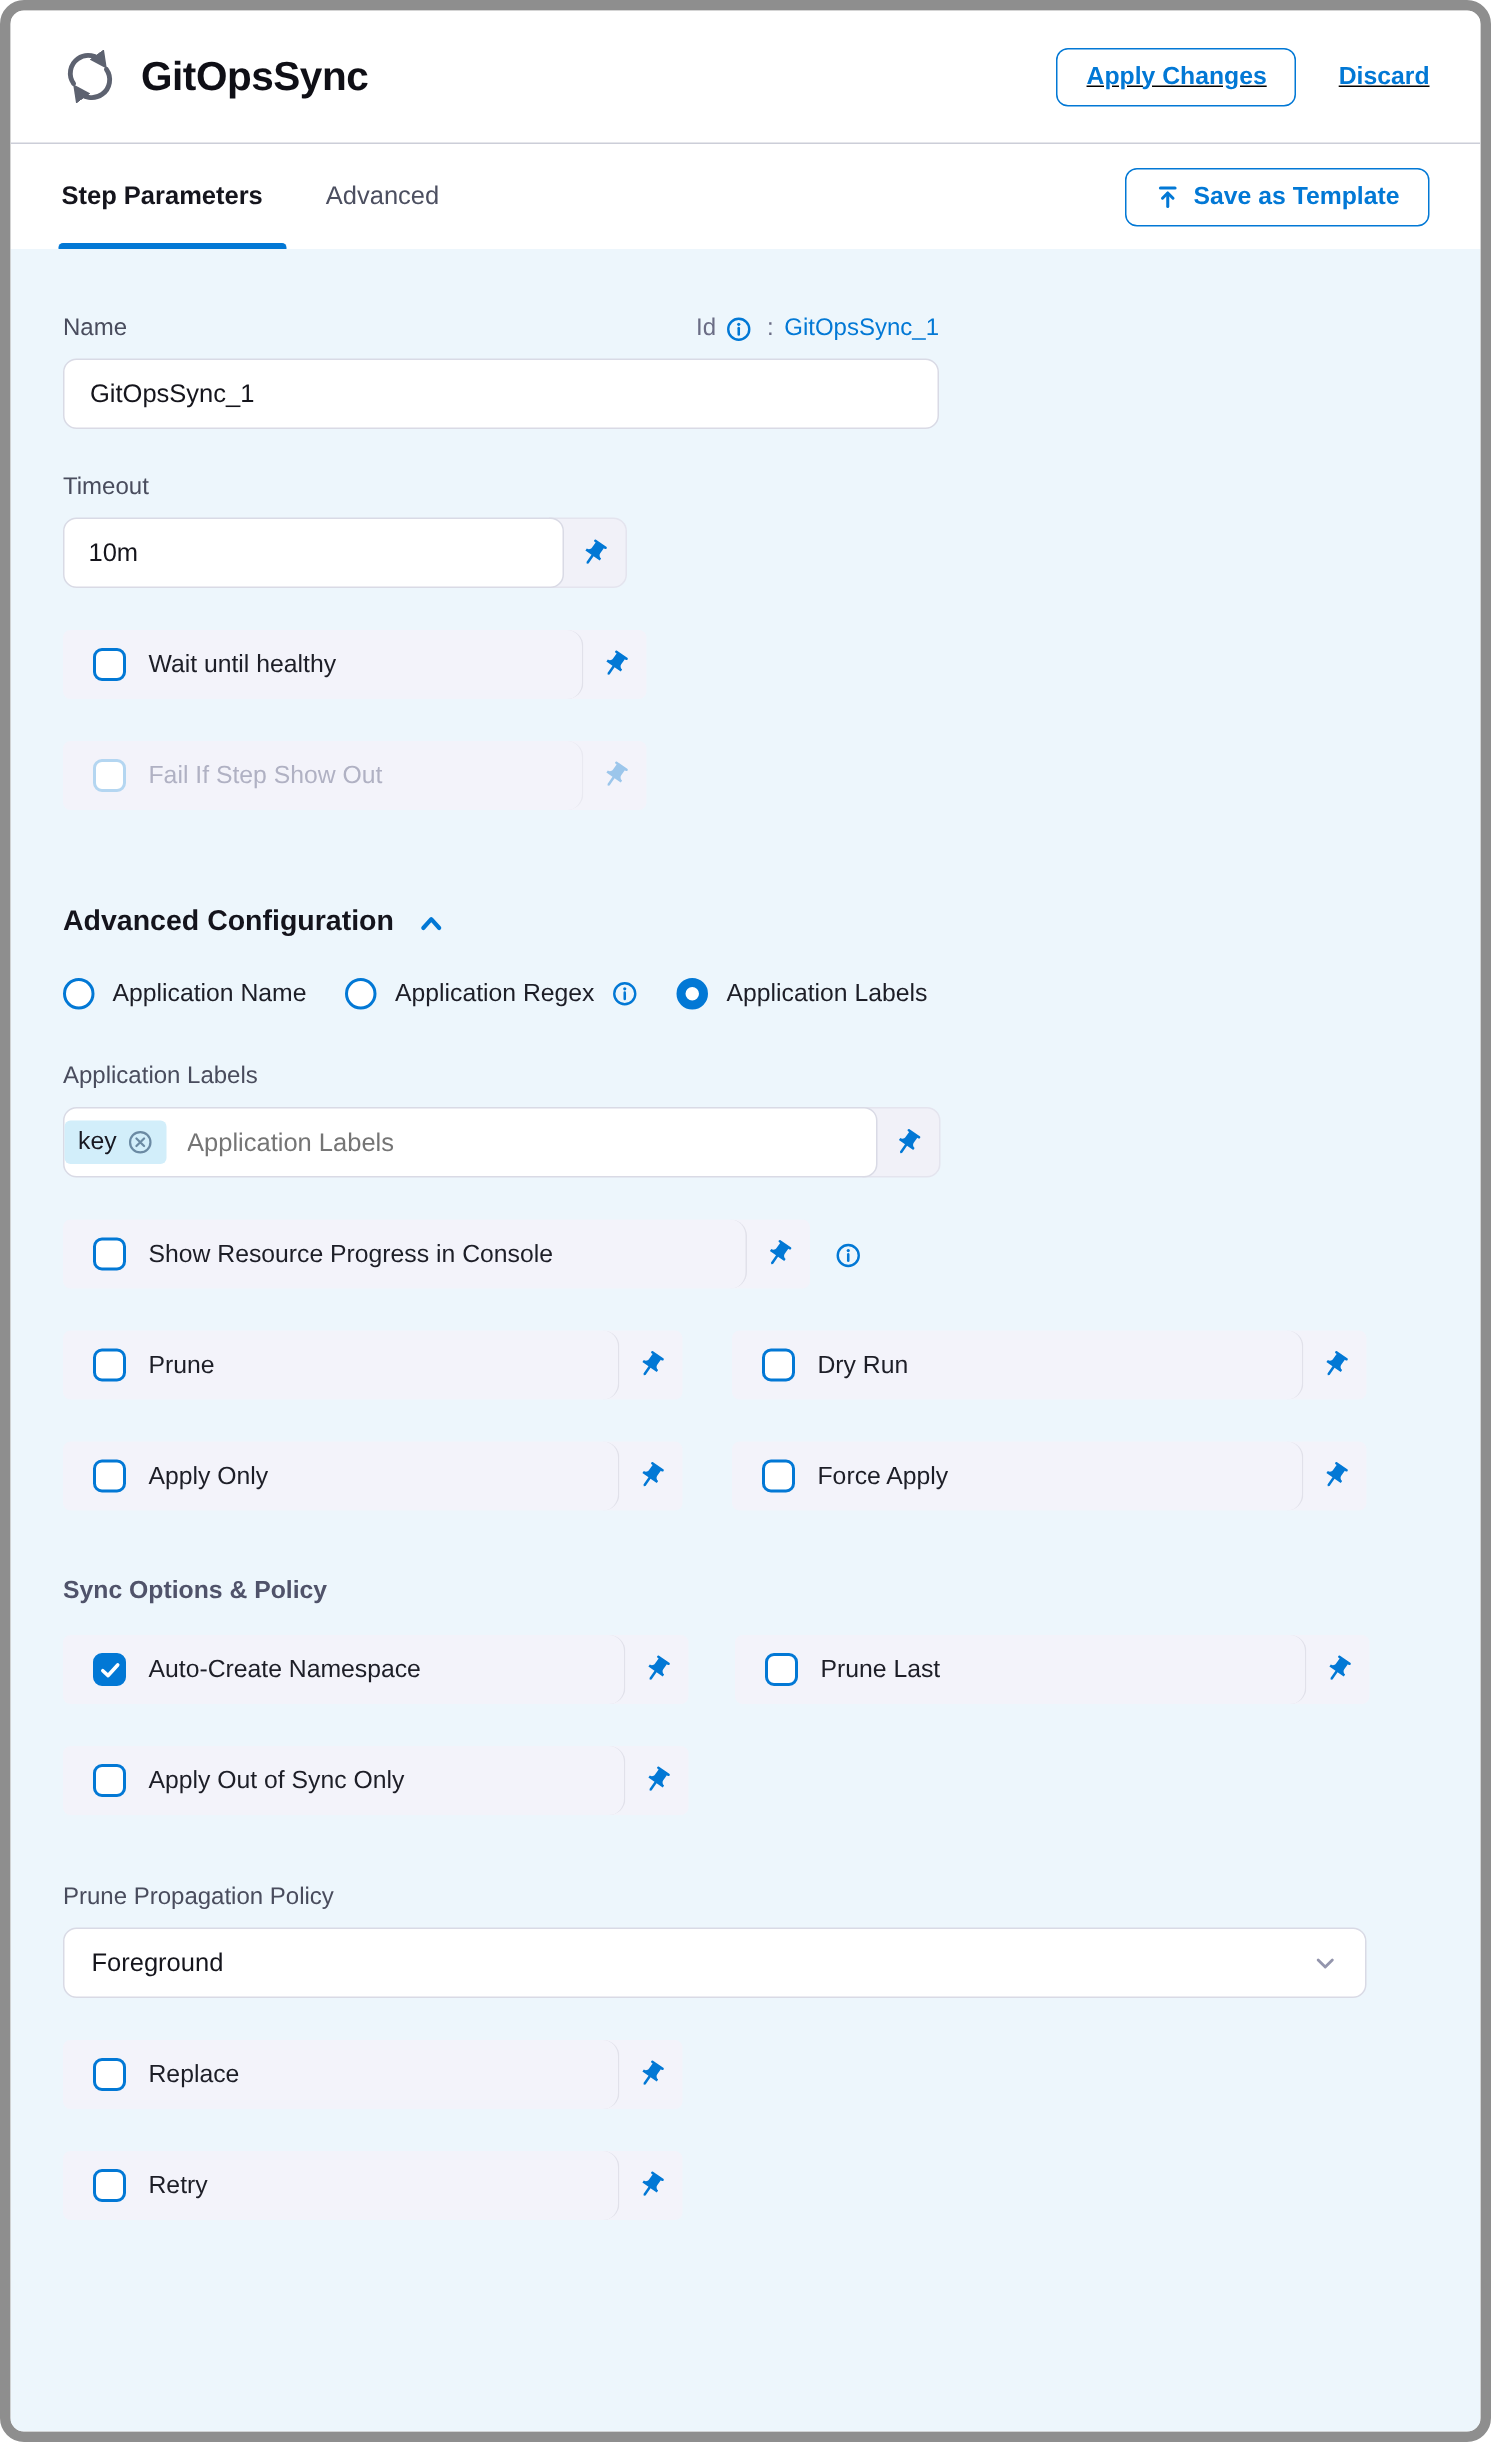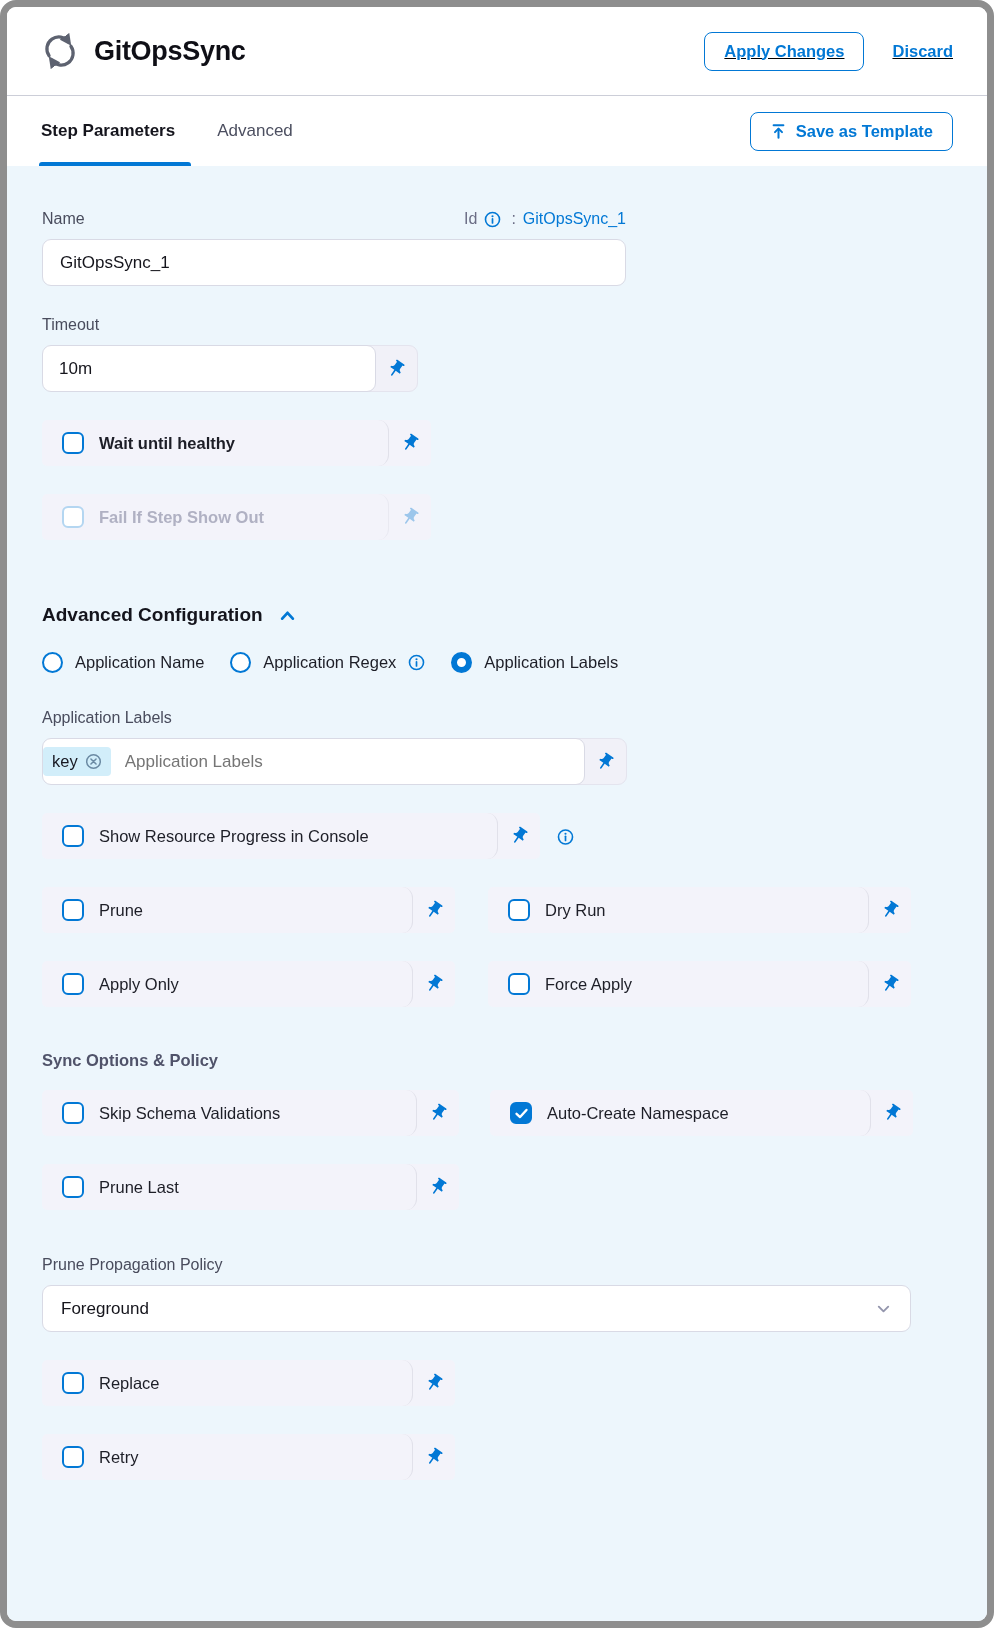--- a/index.html
+++ b/index.html
@@ -108,21 +108,21 @@
   .grid2a { margin-top:28px; display:grid; grid-template-columns:413px 423px; column-gap:33px; row-gap:28px; }
   .grid2b { margin-top:20px; display:grid; grid-template-columns:417px 423px; column-gap:31px; row-gap:28px; }
   
   .select {
     width:869px; height:47px; margin-top:11px; background:#fff;
     border:1px solid #d9dae5; border-radius:9px;
     display:flex; align-items:center; justify-content:space-between;
     padding:0 18px; font-size:17px; color:#15151c; cursor:pointer;
   }
   .mt28 { margin-top:28px; } .mt30 { margin-top:30px; } .mt36 { margin-top:36px; } .mt46 { margin-top:46px; }
-  .w389 { width:389px;font-weight:bold; } .w413 { width:413px; } .w498 { width:498px; }
+  .w389 { width:389px; } .w413 { width:413px; } .w498 { width:498px; }
   .inline-info { display:flex; align-items:center; gap:17px; }
   .ic16 { width:17px; height:17px; display:inline-flex; }
 </style>
 </head>
 <body>
 
 <div class="frame">
 
   <div class="hdr">
     <span class="sync-ic">
@@ -343,48 +343,48 @@
         </span>
       </div>
     </div>
 
     
     <div class="h-sync">Sync Options &amp; Policy</div>
 
     <div class="grid2b">
       <div class="cb-row">
         <span class="lab-area">
-          <span class="cb-box"></span>
-          <span class="cb-label">Skip Schema Validations</span>
-        </span>
-        <span class="pin-area">
-          <svg class="pin-ic" viewBox="0 0 24 24">
-              <path d="M16 9V4h1c.55 0 1-.45 1-1s-.45-1-1-1H7c-.55 0-1 .45-1 1s.45 1 1 1h1v5c0 1.66-1.34 3-3 3v2h5.97v7l1 1 1-1v-7H19v-2c-1.66 0-3-1.34-3-3z"></path>
-            </svg>
-        </span>
-      </div>
-      <div class="cb-row">
-        <span class="lab-area">
           <span class="cb-box checked">
             <svg viewBox="0 0 24 24" width="17" height="17" fill="none" stroke="#ffffff" stroke-width="3.4" stroke-linecap="round" stroke-linejoin="round">
               <polyline points="5,12.5 10,17 19,7"></polyline>
             </svg>
           </span>
           <span class="cb-label">Auto-Create Namespace</span>
         </span>
         <span class="pin-area">
           <svg class="pin-ic" viewBox="0 0 24 24">
               <path d="M16 9V4h1c.55 0 1-.45 1-1s-.45-1-1-1H7c-.55 0-1 .45-1 1s.45 1 1 1h1v5c0 1.66-1.34 3-3 3v2h5.97v7l1 1 1-1v-7H19v-2c-1.66 0-3-1.34-3-3z"></path>
             </svg>
         </span>
       </div>
       <div class="cb-row">
         <span class="lab-area">
           <span class="cb-box"></span>
           <span class="cb-label">Prune Last</span>
+        </span>
+        <span class="pin-area">
+          <svg class="pin-ic" viewBox="0 0 24 24">
+              <path d="M16 9V4h1c.55 0 1-.45 1-1s-.45-1-1-1H7c-.55 0-1 .45-1 1s.45 1 1 1h1v5c0 1.66-1.34 3-3 3v2h5.97v7l1 1 1-1v-7H19v-2c-1.66 0-3-1.34-3-3z"></path>
+            </svg>
+        </span>
+      </div>
+      <div class="cb-row">
+        <span class="lab-area">
+          <span class="cb-box"></span>
+          <span class="cb-label">Apply Out of Sync Only</span>
         </span>
         <span class="pin-area">
           <svg class="pin-ic" viewBox="0 0 24 24">
               <path d="M16 9V4h1c.55 0 1-.45 1-1s-.45-1-1-1H7c-.55 0-1 .45-1 1s.45 1 1 1h1v5c0 1.66-1.34 3-3 3v2h5.97v7l1 1 1-1v-7H19v-2c-1.66 0-3-1.34-3-3z"></path>
             </svg>
         </span>
       </div>
     </div>
 
     

